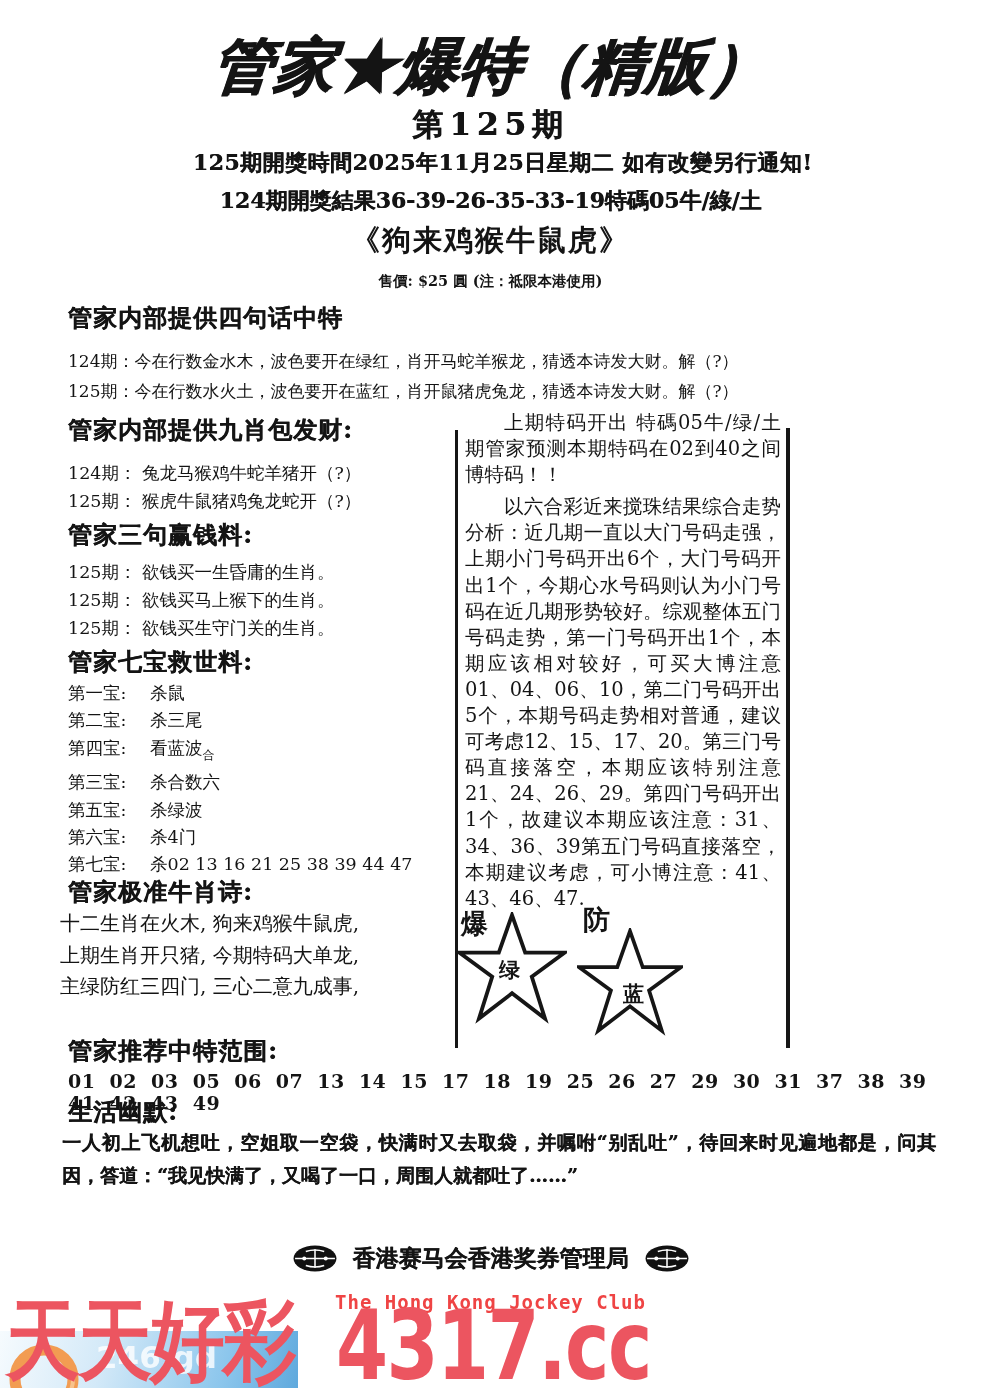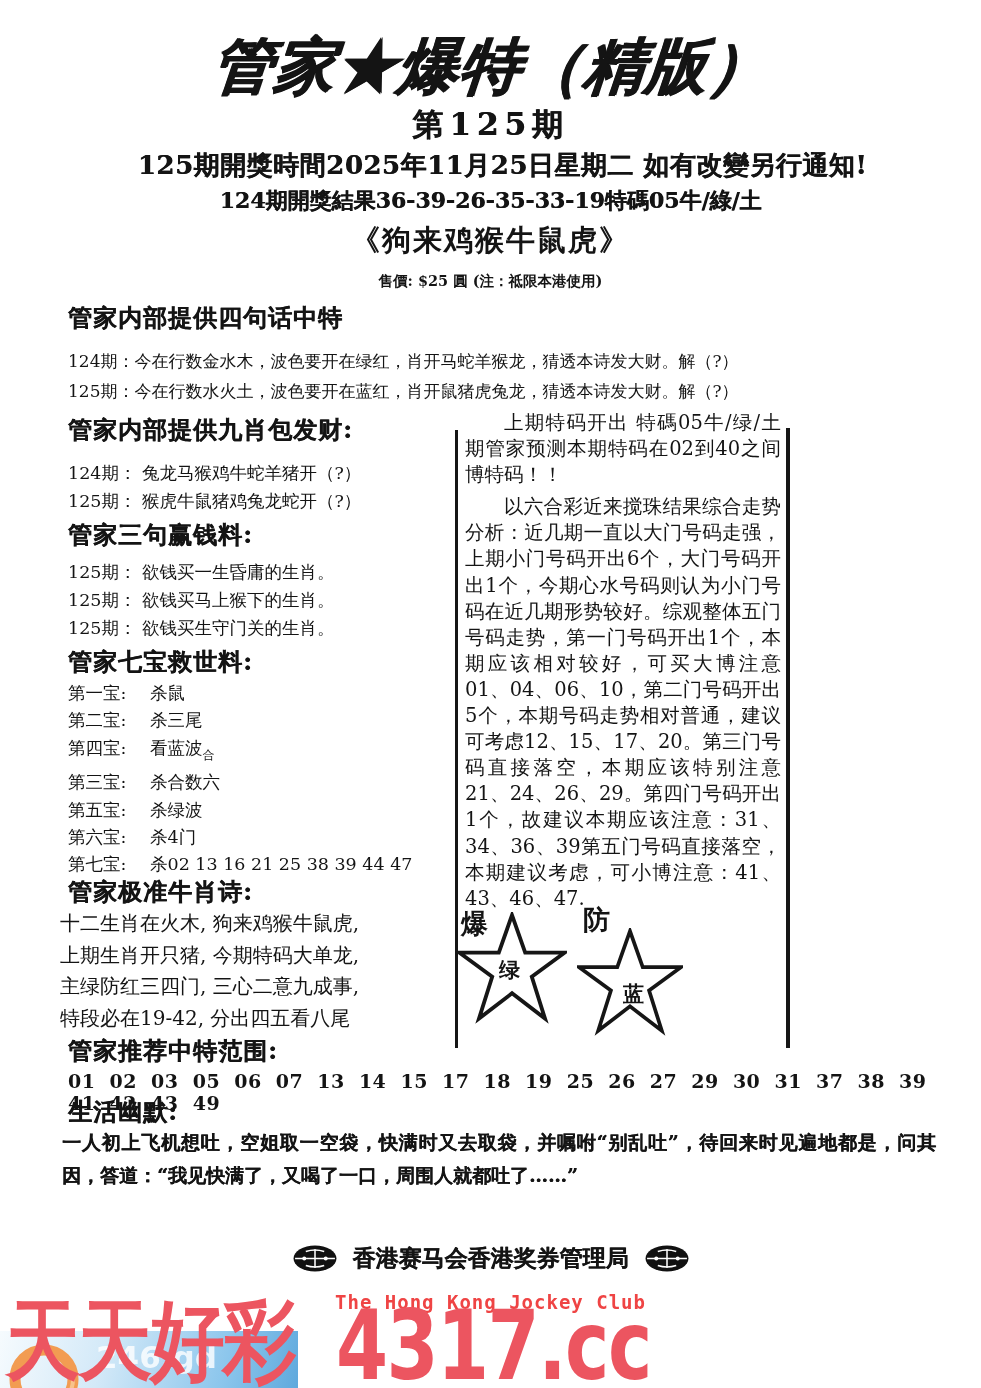--- a/index.html
+++ b/index.html
@@ -4,21 +4,21 @@
 <style>
   html,body{margin:0;padding:0;background:#e9e9e9;}
   .page{position:relative;width:981px;height:1388px;background:#ffffff;overflow:hidden;
         font-family:"DejaVu Serif","Liberation Serif",serif;color:#141414;}
   .abs{position:absolute;}
   .ctr{left:0;right:0;text-align:center;}
   
   .main-title{top:26px;font-size:61px;font-weight:900;font-style:italic;letter-spacing:1px;
               transform:skewX(-5deg);text-shadow:1.6px 0 currentColor,0 0.6px currentColor;}
   .issue{top:104px;font-size:31px;font-weight:800;letter-spacing:6px;text-shadow:.7px 0 currentColor;}
-  .notice{top:148px;font-size:26px;font-weight:800;letter-spacing:.5px;text-shadow:.5px 0 currentColor;padding-left:24px;}
+  .notice{top:148px;font-size:22px;font-weight:800;letter-spacing:.5px;text-shadow:.5px 0 currentColor;padding-left:24px;}
   .result{top:186px;font-size:22px;font-weight:800;text-shadow:.5px 0 currentColor;}
   .provider{top:221px;font-size:29px;font-weight:600;letter-spacing:2px;}
   .price{top:272px;font-size:14.5px;font-weight:800;}
   
   .h{font-size:24px;font-weight:800;letter-spacing:1px;text-shadow:.6px 0 currentColor;}
   .t{font-size:17px;}
   .t2{font-size:17.5px;}
   .L{left:68px;}
   .seven-list{line-height:27.4px;font-size:17.5px;}
   .seven-list .lab{display:inline-block;min-width:82px;}
@@ -83,21 +83,20 @@
     <div><span class="lab">第五宝:</span><span>杀绿波</span></div>
     <div><span class="lab">第六宝:</span><span>杀4门</span></div>
     <div><span class="lab">第七宝:</span><span>杀02 13 16 21 25 38 39 44 47</span></div>
   </div>
 
   <div class="abs L h" style="top:876px">管家极准牛肖诗:</div>
   <div class="abs poem" style="left:60px;top:908px">
     <div>十二生肖在火木, 狗来鸡猴牛鼠虎,</div>
     <div>上期生肖开只猪, 今期特码大单龙,</div>
     <div>主绿防红三四门, 三心二意九成事,</div>
-    <div>特段必在19-42, 分出四五看八尾</div>
   </div>
 
   <div class="abs vline" style="left:455px;top:430px;width:2.5px;height:618px"></div>
   <div class="abs vline" style="left:786px;top:428px;width:4px;height:620px"></div>
   <div class="abs analysis">
     <p>上期特码开出 特碼05牛/绿/土期管家预测本期特码在02到40之间博特码！！</p>
     <p>以六合彩近来搅珠结果综合走势分析：近几期一直以大门号码走强，上期小门号码开出6个，大门号码开出1个，今期心水号码则认为小门号码在近几期形势较好。综观整体五门号码走势，第一门号码开出1个，本期应该相对较好，可买大博注意01、04、06、10，第二门号码开出5个，本期号码走势相对普通，建议可考虑12、15、17、20。第三门号码直接落空，本期应该特别注意21、24、26、29。第四门号码开出1个，故建议本期应该注意：31、34、36、39第五门号码直接落空，本期建议考虑，可小博注意：41、43、46、47.</p>
   </div>
 
   <div class="abs stars">

